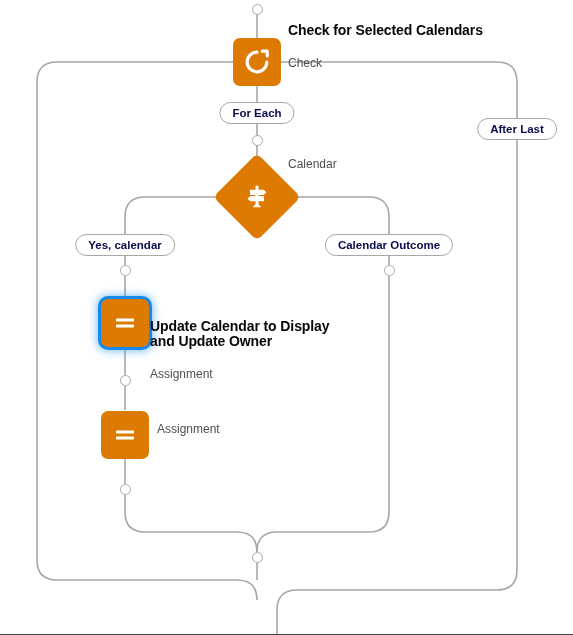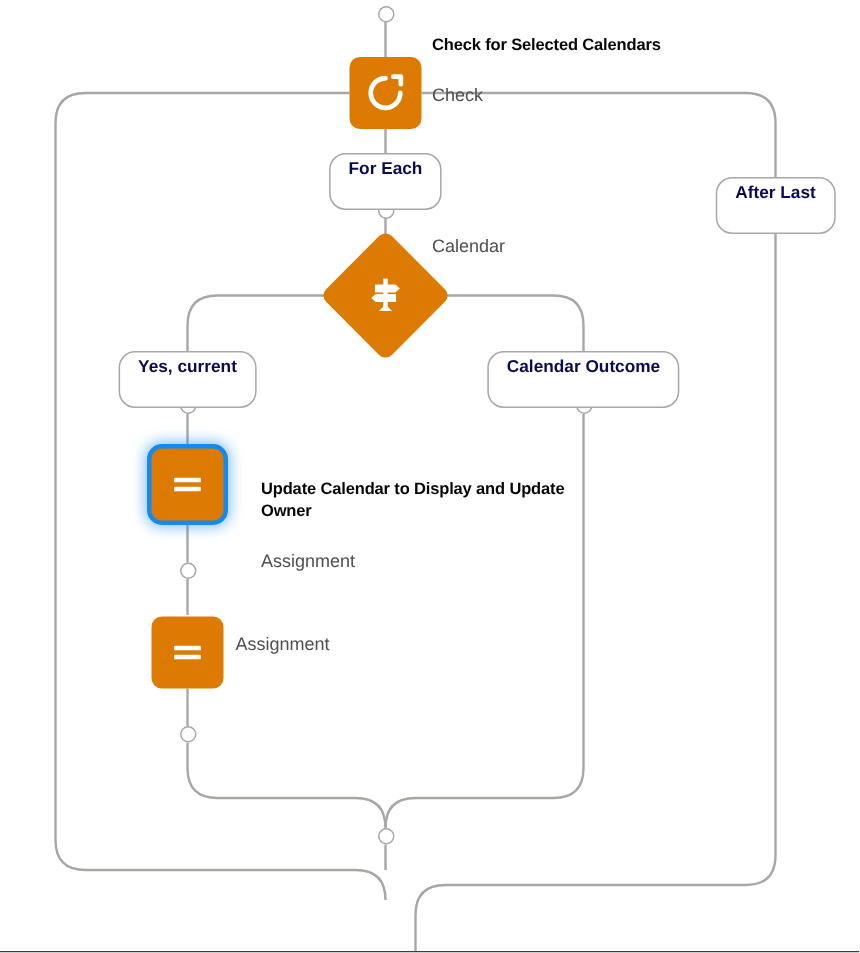--- a/index.html
+++ b/index.html
@@ -60,37 +60,37 @@
   .node.diamond .tile > svg {
     transform: rotate(-45deg);
   }
 
   
   .node-label {
     position: absolute;
     white-space: pre-line;
   }
   .node-label .title {
-    font-size: 11px;
+    font-size: 14px;
     font-weight: bold;
     color: #080707;
     line-height: 15px;
     letter-spacing: -0.1px;
   }
   .node-label .subtitle {
     font-size: 12px;
     font-weight: normal;
     color: #514f4d;
     line-height: 15px;
   }
 
   
   .pill {
     position: absolute;
-    height: 38px;
+    height: 22px;
     padding: 0 12px;
     border: 1px solid #a9a7a4;
     border-radius: 11px;
     background: #ffffff;
     color: #0b0b4f;
     font-size: 11.5px;
     font-weight: bold;
     line-height: 20px;
     text-align: center;
     white-space: nowrap;
@@ -177,32 +177,32 @@
         <path d="M8.5 8.2 H23.0 L26.2 11.0 L23.0 13.8 H8.5 Z" fill="#ffffff"></path>
         <path d="M23.5 15.0 H9.0 L5.8 17.8 L9.0 20.6 H23.5 Z" fill="#ffffff"></path>
         <path d="M16 22.2 L20.6 27.0 H11.4 Z" fill="#ffffff"></path>
       </svg>
     </div>
   </div>
   <div class="node-label" style="left:288px; top:139px; width:250px;">
     <div class="subtitle">Calendar</div>
   </div>
 
-  <div class="pill" style="left:125px; top:234px;">Yes, current</div>
+  <div class="pill" style="left:125px; top:234px;">Yes, calendar</div>
   <div class="pill" style="left:389px; top:234px;">Calendar Outcome</div>
 
   <div class="node selected" style="left:101px; top:299px;">
     <div class="tile">
       <svg width="30" height="30" viewBox="0 0 32 32">
         <rect x="6.5" y="11.2" width="19" height="3.2" rx="0.6" fill="#ffffff"></rect>
         <rect x="6.5" y="17.6" width="19" height="3.2" rx="0.6" fill="#ffffff"></rect>
       </svg>
     </div>
   </div>
-  <div class="node-label" style="left:174px; top:301px; width:205px;">
+  <div class="node-label" style="left:150px; top:301px; width:205px;">
     <div class="title">Update Calendar to Display and Update Owner</div>
     <div class="subtitle">Assignment</div>
   </div>
 
   <div class="node" style="left:101px; top:411px;">
     <div class="tile">
       <svg width="30" height="30" viewBox="0 0 32 32">
         <rect x="6.5" y="11.2" width="19" height="3.2" rx="0.6" fill="#ffffff"></rect>
         <rect x="6.5" y="17.6" width="19" height="3.2" rx="0.6" fill="#ffffff"></rect>
       </svg>

